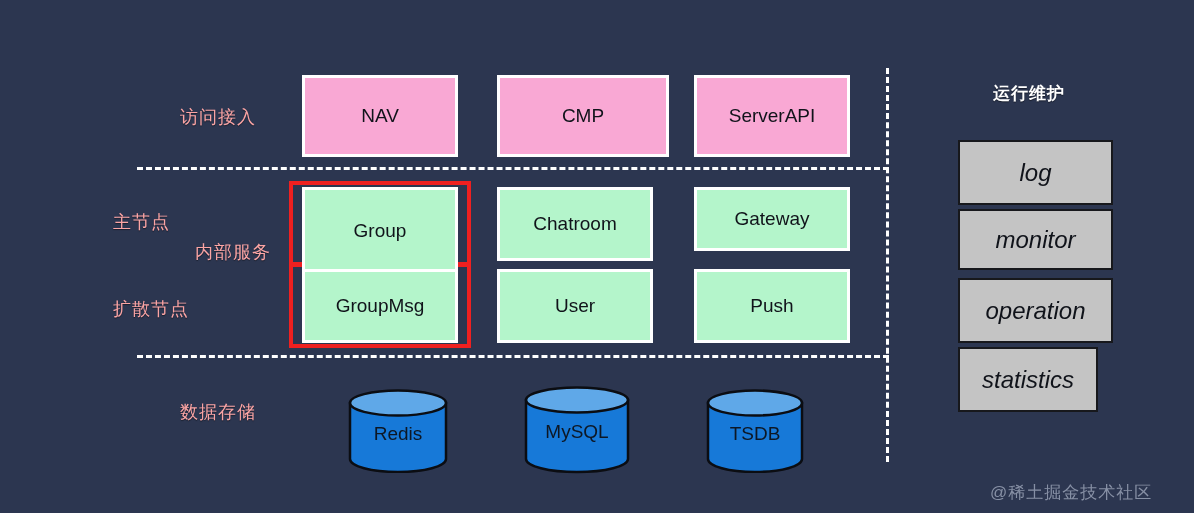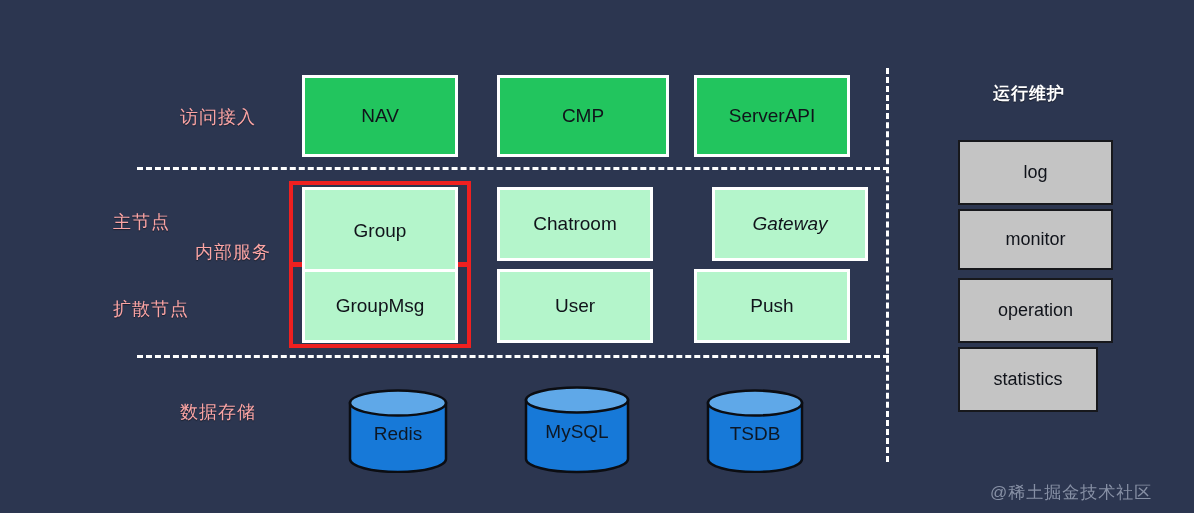--- a/index.html
+++ b/index.html
@@ -44,31 +44,32 @@
     position: absolute;
     box-sizing: border-box;
     display: flex;
     align-items: center;
     justify-content: center;
     color: #10131a;
     font-size: 19px;
     white-space: nowrap;
   }
   .box.orange {
-    background: #22c55e;
+    background: #f9a8d4;
     border: 3px solid #ffffff;
   }
   .box.green {
     background: #b4f5cb;
     border: 3px solid #ffffff;
   }
   .box.gray {
     background: #c4c4c4;
     border: 2px solid #17181c;
-    font-size: 18px;
+    font-size: 24px;
+    font-style: italic;
   }
 
   
   .red-frame {
     position: absolute;
     box-sizing: border-box;
     border: 4px solid #ef2020;
     background: transparent;
     pointer-events: none;
   }
@@ -140,21 +141,21 @@
 
   <div class="red-frame" style="left:289px; top:181px; width:182px; height:85px;"></div>
   <div class="red-frame" style="left:289px; top:263px; width:182px; height:85px;"></div>
 
   <div class="box green" style="left:302px; top:187px; width:156px; height:88px;">
     <span>Group</span>
   </div>
   <div class="box green" style="left:497px; top:187px; width:156px; height:74px;">
     <span>Chatroom</span>
   </div>
-  <div class="box green" style="left:712px; top:187px; width:156px; height:74px;font-style:italic;">
+  <div class="box green" style="left:694px; top:187px; width:156px; height:64px;">
     <span>Gateway</span>
   </div>
 
   <div class="box green" style="left:302px; top:269px; width:156px; height:74px;">
     <span>GroupMsg</span>
   </div>
   <div class="box green" style="left:497px; top:269px; width:156px; height:74px;">
     <span>User</span>
   </div>
   <div class="box green" style="left:694px; top:269px; width:156px; height:74px;">

